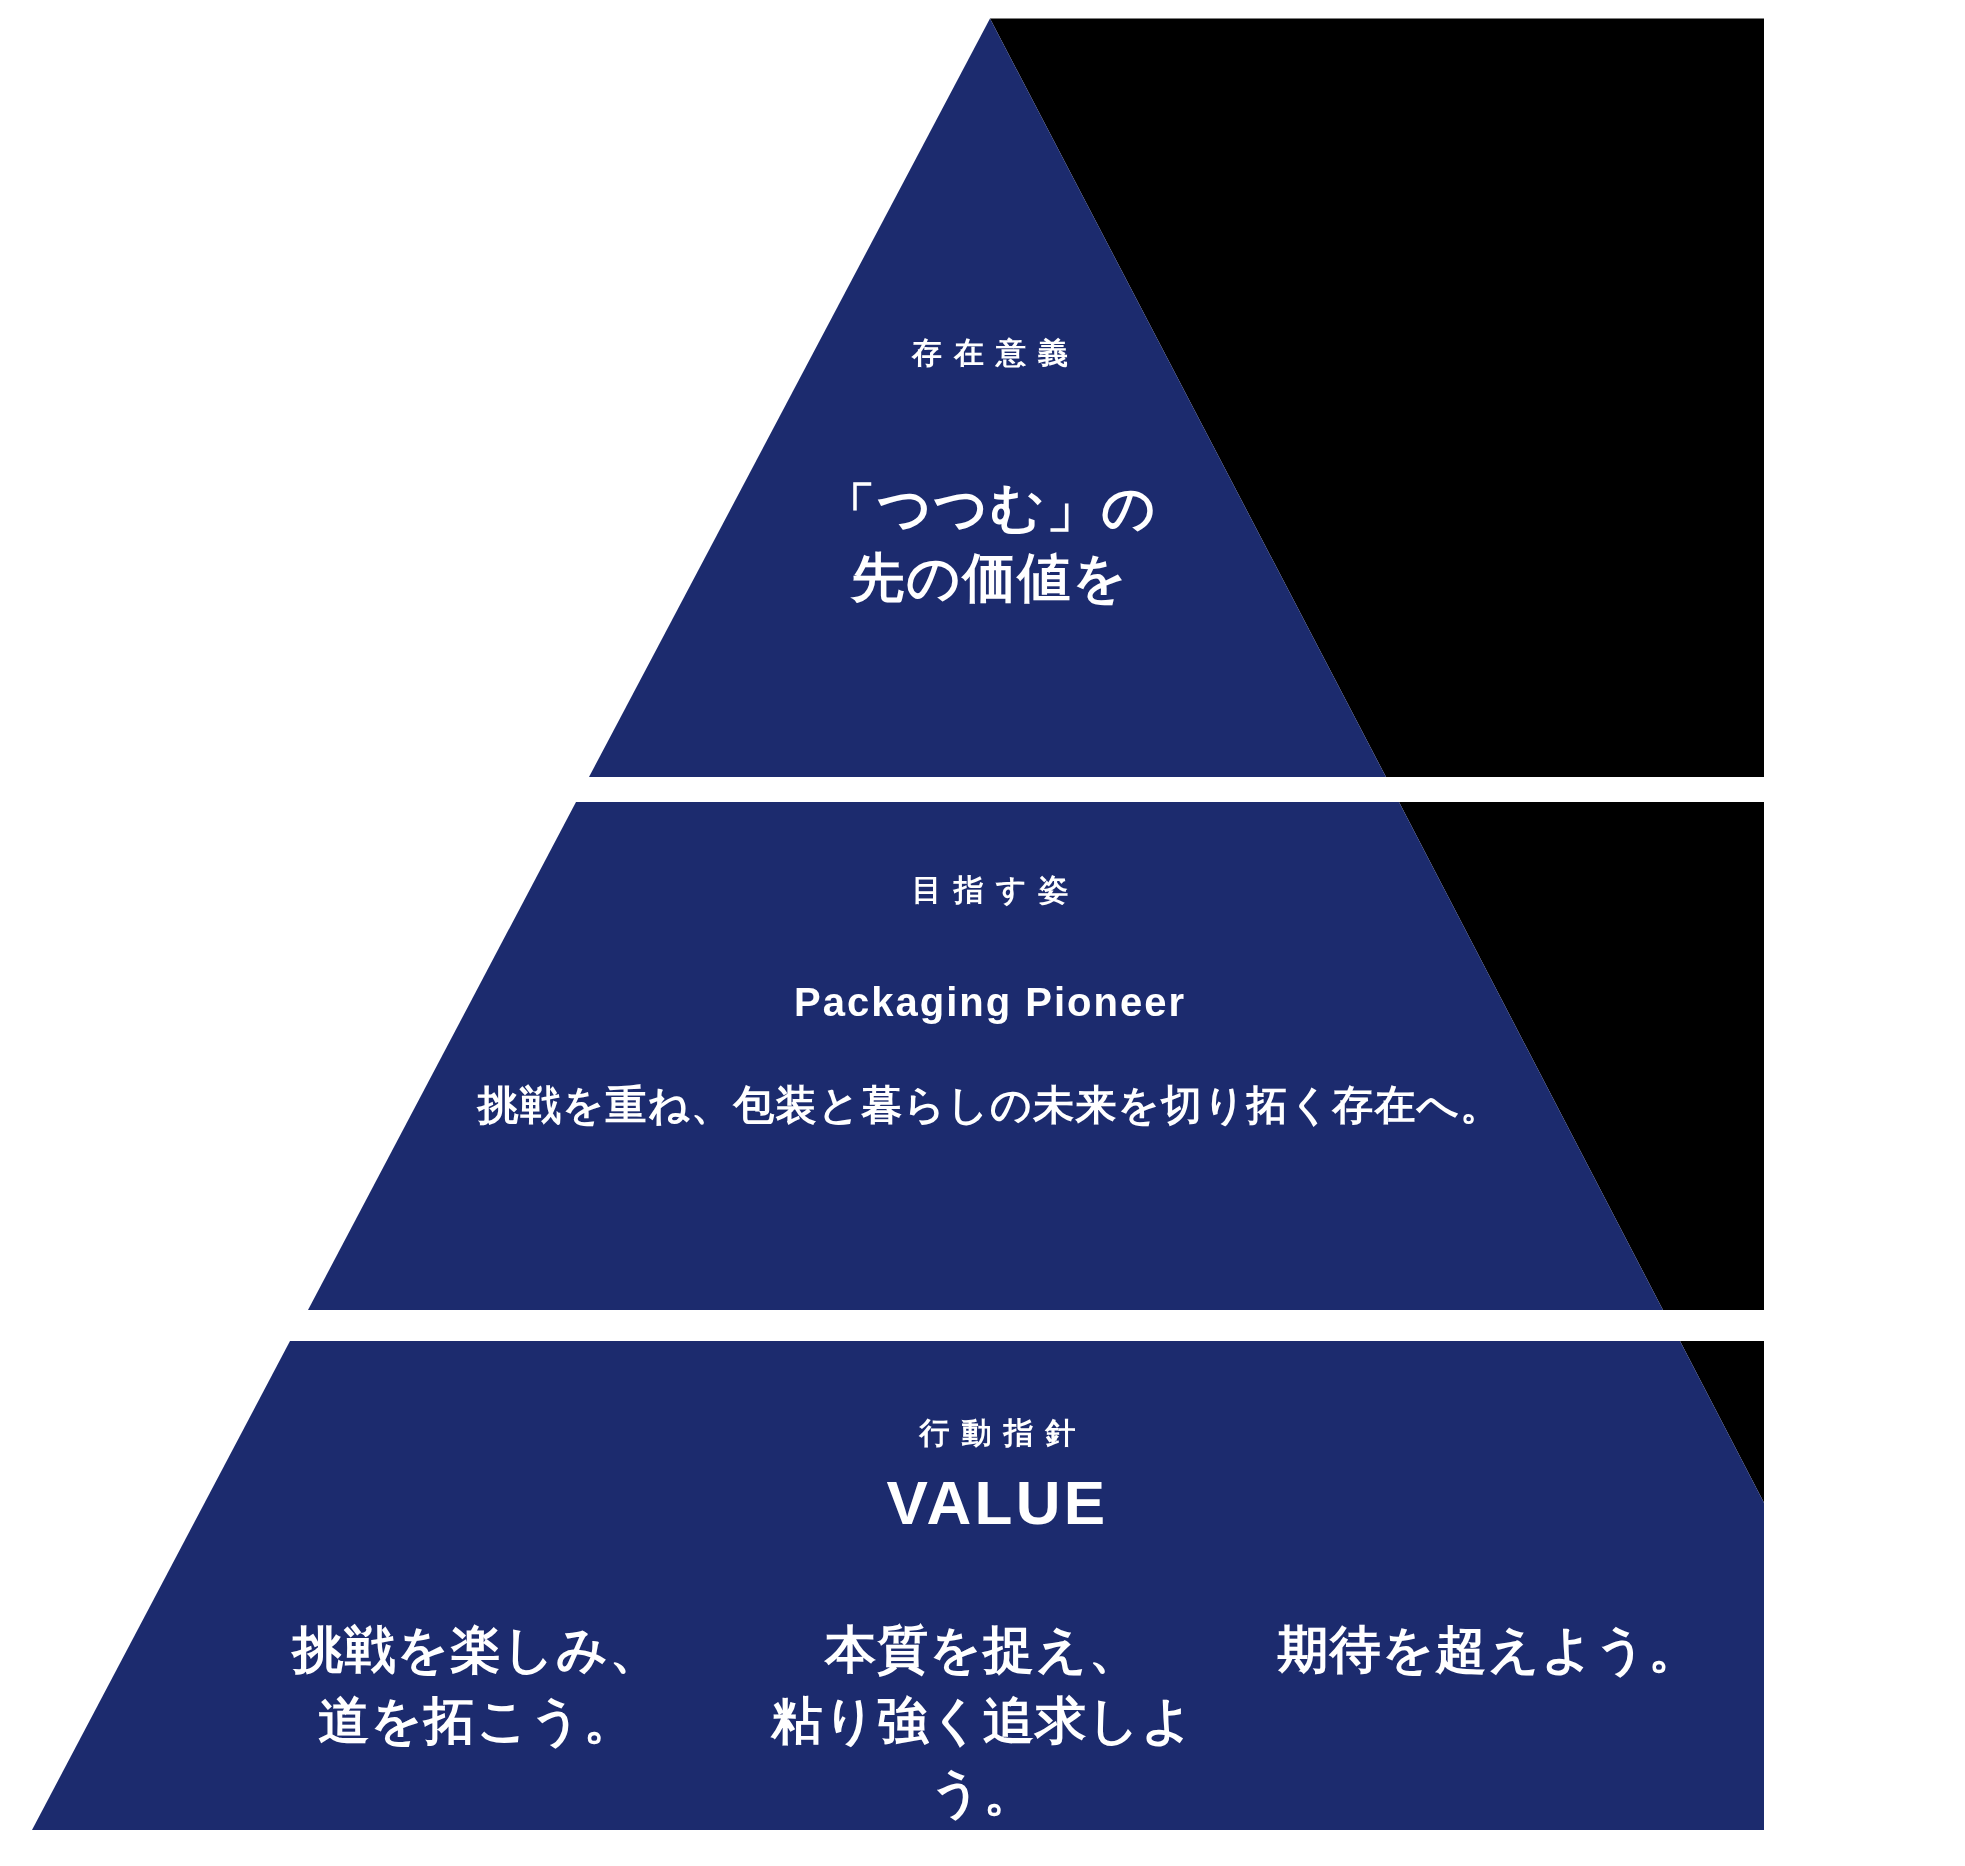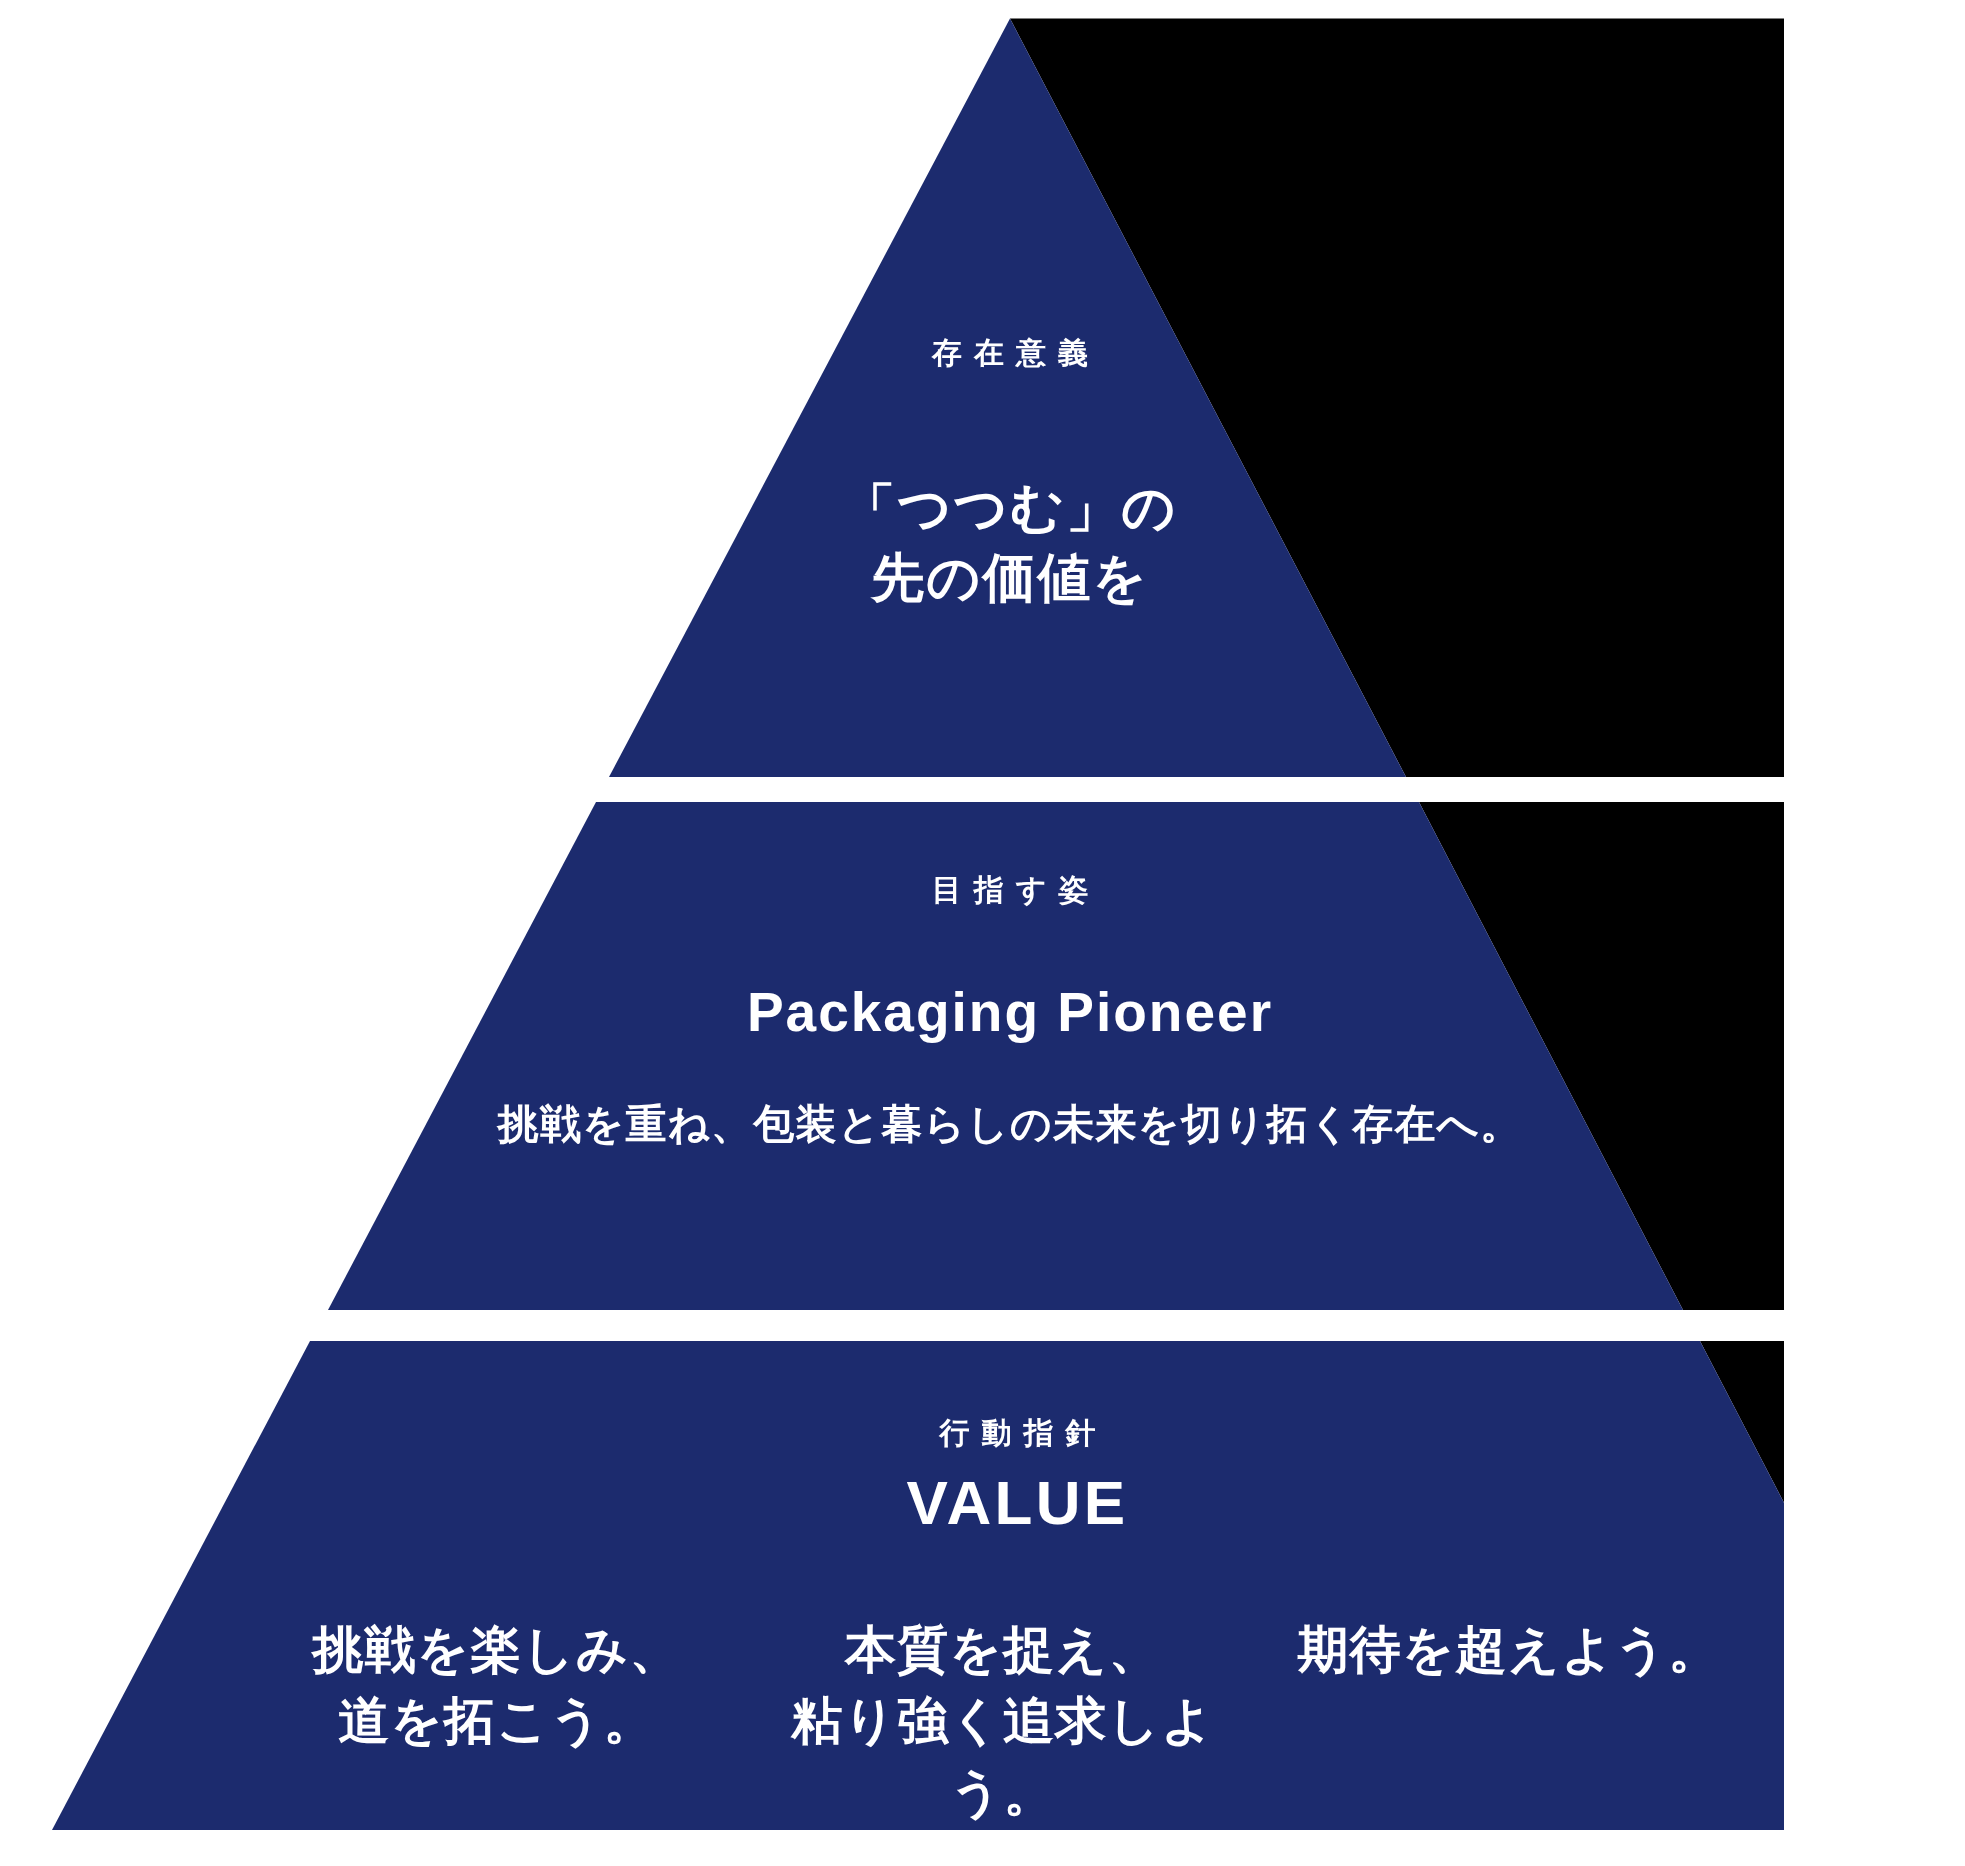--- a/index.html
+++ b/index.html
@@ -3,21 +3,20 @@
 <meta charset="utf-8">
 <style>
   html,body{margin:0;padding:0;background:#ffffff;}
   .stage{
     position:relative;
     width:1764px;
     height:1867px;
     background:#ffffff;
     overflow:hidden;
     font-family:"Liberation Sans", sans-serif;
-    margin-left:20px;
   }
   .shape{position:absolute;inset:0;}
   .navy{background:var(--navy, #1c2b6e);}
   .black{background:var(--black, #000000);}
 
   
   .t1-black{clip-path:polygon(990px 18.5px, 1934px 18.5px, 1934px 777px, 1386px 777px);}
   .t1-navy{clip-path:polygon(990px 18.5px, 1386px 777px, 589px 777px);}
 
   
@@ -52,21 +51,21 @@
     margin-top:99px;
     font-size:53px;
     font-weight:700;
     line-height:1.32;
     letter-spacing:2px;
   }
 
   .vision-block{left:454px;top:870px;width:1072px;}
   .vision-subtitle{
     margin-top:69px;
-    font-size:55px;
+    font-size:40px;
     font-weight:700;
     letter-spacing:2px;
   }
   .vision-description{
     margin-top:53px;
     font-size:41px;
     font-weight:700;
     letter-spacing:1.3px;
   }
 

